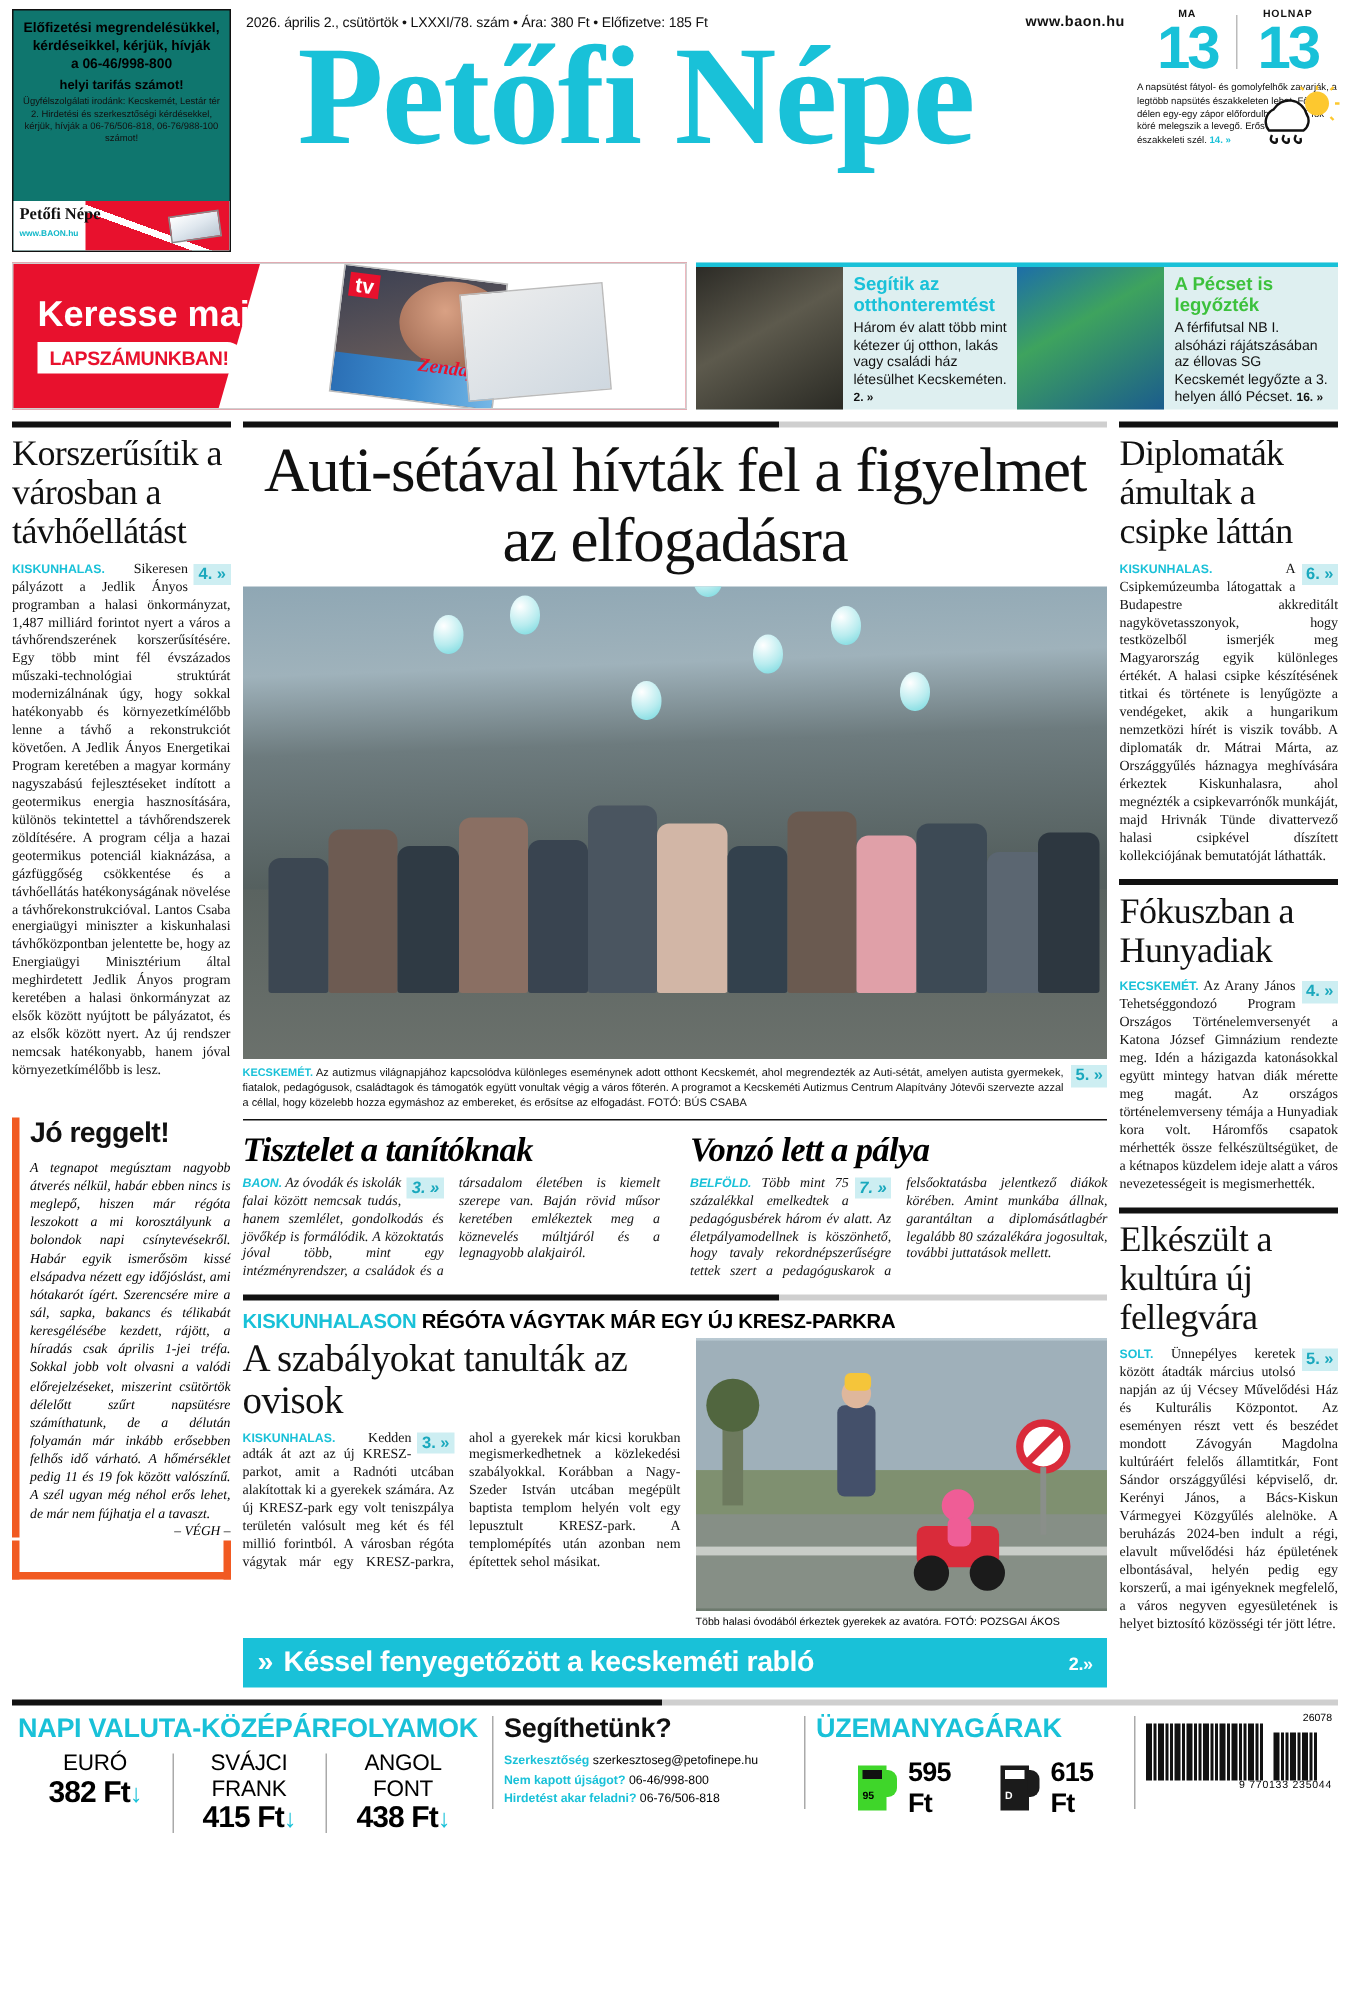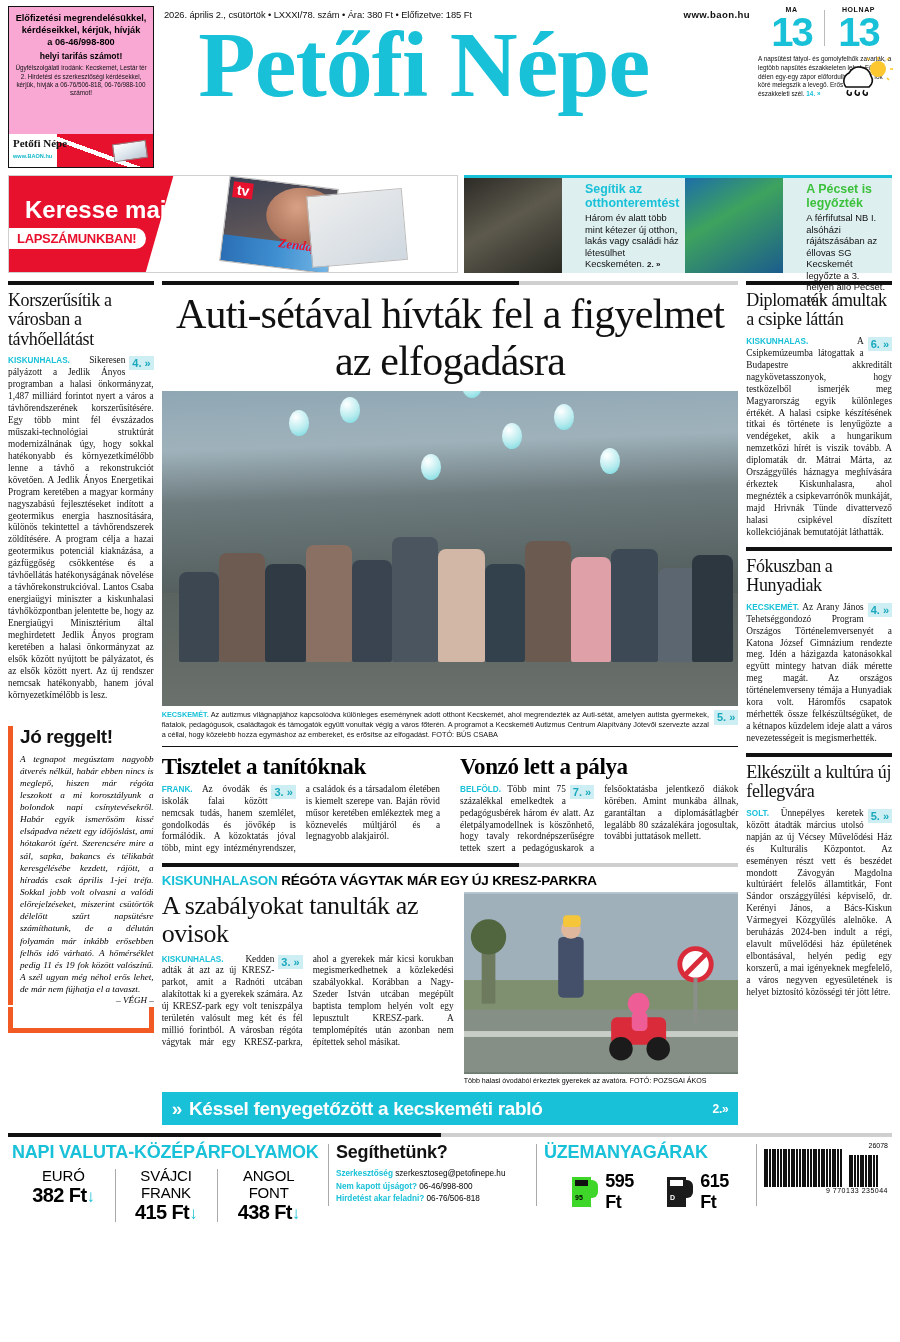--- a/index.html
+++ b/index.html
@@ -9,21 +9,21 @@
     font-family: "Liberation Serif", serif;
     overflow: hidden;
     position: relative;
   }
   .page { width: 900px; height: 1342px; padding: 6px 8px 4px 8px; position: relative; }
 
   
   .masthead { display: flex; height: 162px; }
   .sub-promo {
     width: 146px; border: 1px solid #111; position: relative;
-    display: flex; flex-direction: column; background: #f9a8d4;
+    display: flex; flex-direction: column; background: #0f766e;
   }
   .sub-promo .sp-text { padding: 6px 4px 2px 4px; text-align: center; flex: 1; }
   .sp-l1 { font-family: "Liberation Sans", sans-serif; font-weight: bold; font-size: 9.2px; line-height: 1.28; color: #000; }
   .sp-l2 { font-family: "Liberation Sans", sans-serif; font-weight: bold; font-size: 8.6px; line-height: 1.3; margin-top: 3px; }
   .sp-l3 { font-family: "Liberation Sans", sans-serif; font-size: 6.3px; line-height: 1.32; margin-top: 2px; color: #111; }
   .sp-foot { height: 33px; background: #fff; position: relative; overflow: hidden; border-top: 0; }
   .sp-foot .redwedge {
     position: absolute; right: 0; top: 0; width: 96px; height: 33px;
     background: linear-gradient(200deg, #e8112d 0%, #e8112d 55%, #fff 55%, #fff 62%, #e8112d 62%);
   }
@@ -61,60 +61,60 @@
   
   .promo-strip { display: flex; gap: 6px; margin-top: 7px; height: 98px; }
   .promo-red {
     width: 450px; background: #e8112d; position: relative; overflow: hidden;
     border: 1px solid #d0d0d0;
   }
   .promo-red .slash { position: absolute; left: 150px; top: -20px; width: 330px; height: 140px;
     background: #fff; transform: skewX(-16deg); }
   .promo-red .kt { position: absolute; left: 16px; top: 20px; color: #fff;
     font-family: "Liberation Sans", sans-serif; font-weight: bold; font-size: 24px; }
-  .promo-red .lsz { position: absolute; left: 0; top: 52px; background: #fff; color: #e8112d;
+  .promo-red .lsz { position: absolute; left: 16px; top: 52px; background: #fff; color: #e8112d;
     font-family: "Liberation Sans", sans-serif; font-weight: bold; font-size: 13px;
     padding: 3px 10px 3px 8px; border-radius: 0 12px 12px 0; letter-spacing: -0.3px; }
   .tvmag { position: absolute; left: 215px; top: 6px; width: 110px; height: 86px; transform: rotate(7deg);
     background: linear-gradient(160deg,#3a3f52,#7f6a5e); border: 1px solid #bbb; overflow: hidden; }
   .tvmag .tvlogo { position: absolute; left: 4px; top: 4px; background: #e8112d; color: #fff;
     font-family: "Liberation Sans", sans-serif; font-weight: bold; font-size: 14px; padding: 0 4px; }
   .tvmag .face { position: absolute; right: -6px; top: 2px; width: 74px; height: 58px; border-radius: 50%;
     background: radial-gradient(circle at 40% 35%, #d9a184, #8a5540); }
   .tvmag .nm { position: absolute; right: 6px; bottom: 16px; color: #e8112d;
     font-family: "Liberation Serif", serif; font-style: italic; font-weight: bold; font-size: 13px; }
   .tvmag .strip2 { position: absolute; left: 0; bottom: 0; width: 100%; height: 26px;
     background: linear-gradient(90deg,#2b6fb5,#3e8ed0,#75b7e6); }
   .mag2 { position: absolute; left: 300px; top: 16px; width: 96px; height: 72px; transform: rotate(-5deg);
     background: linear-gradient(150deg,#eee,#cfd8e0); border: 1px solid #bbb; }
 
   .promo-teal { flex: 1; display: flex; background: #deeff0; border-top: 3px solid #19c1d8; }
   .pt-block { display: flex; flex: 1; }
-  .pt-txt { padding: 5px 6px 4px 7px; margin-left: 16px; }
+  .pt-txt { padding: 5px 6px 4px 7px; }
   .pt-title { font-family: "Liberation Sans", sans-serif; font-weight: bold; font-size: 12.4px; color: #19c1d8; line-height: 1.1; }
   .pt-title.green { color: #3cc13c; }
   .pt-desc { font-family: "Liberation Sans", sans-serif; font-size: 9.4px; line-height: 1.22; color: #111; margin-top: 2px; }
   .pt-desc .pg { font-weight: bold; font-size: 8px; }
   .pt-photo { width: 98px; flex: none; }
   .ph-a { background: linear-gradient(150deg,#2c2b26,#5d5a4d 45%,#2a2a24); }
   .ph-b { background: linear-gradient(150deg,#1d6ea8,#3ea35e 40%,#1b5c8d); }
 
   
   .grid { display: flex; gap: 8px; margin-top: 8px; }
   .col-left { width: 146px; }
   .col-mid { width: 578px; }
   .col-right { width: 146px; }
 
   .rule-thick { height: 4px; background: #111; margin-bottom: 6px; }
   .rule-thick.half { background: linear-gradient(90deg,#111 0 62%, #cfcfcf 62% 100%); }
   .rule-thin { height: 1px; background: #111; margin: 6px 0; }
 
   h2.hd {
     font-family: "Liberation Serif", serif; font-weight: normal;
-    font-size: 18px; line-height: 1.08; color: #111; letter-spacing: -0.4px;
+    font-size: 24px; line-height: 1.08; color: #111; letter-spacing: -0.4px;
   }
   .body-txt {
     font-family: "Liberation Serif", serif; font-size: 9.3px; line-height: 1.285;
     text-align: justify; color: #111; margin-top: 6px; hyphens: auto;
   }
   .dateline { font-family: "Liberation Sans", sans-serif; font-weight: bold; font-size: 8.2px; color: #19c1d8; }
   .pgref {
     display: inline-block; background: #cdeef2; color: #19a8bd; font-family: "Liberation Sans", sans-serif;
     font-weight: bold; font-size: 11px; padding: 0 3px; float: right; margin: 1px 0 0 4px;
   }
@@ -145,21 +145,21 @@
   .balloon { position: absolute; width: 20px; height: 26px; border-radius: 50% 50% 48% 48%;
     background: radial-gradient(circle at 34% 28%, #ffffff, #b9ecef 55%, #6fd7dd); }
   .figure { position: absolute; bottom: 0; border-radius: 8px 8px 2px 2px; }
   .cap {
     font-family: "Liberation Sans", sans-serif; font-size: 7.3px; line-height: 1.35;
     color: #111; margin-top: 4px; text-align: justify;
   }
   .cap .dl { color: #19c1d8; font-weight: bold; }
   .cap .pgs { color: #19a8bd; font-weight: bold; font-size: 11px; background: #cdeef2; padding: 0 3px; }
 
-  .two-art { display: flex; gap: 20px; margin-top: 8px; }
+  .two-art { display: flex; gap: 20px; margin-top: 8px; font-style: italic; }
   .two-art > div { flex: 1; }
   .art-hd { font-family: "Liberation Serif", serif; font-size: 23px; line-height: 1.05; letter-spacing: -0.4px; }
   .cols2 { column-count: 2; column-gap: 10px; margin-top: 5px; }
 
   .kicker {
     font-family: "Liberation Sans", sans-serif; font-weight: bold; font-size: 13.5px;
     letter-spacing: -0.2px; margin-top: 2px;
   }
   .kicker .tealw { color: #19c1d8; }
 
@@ -372,21 +372,21 @@
         <span>Az autizmus világnapjához kapcsolódva különleges eseménynek adott otthont Kecskemét, ahol megrendezték az Auti-sétát, amelyen autista gyermekek, fiatalok, pedagógusok, családtagok és támogatók együtt vonultak végig a város főterén. A programot a Kecskeméti Autizmus Centrum Alapítvány Jótevői szervezte azzal a céllal, hogy közelebb hozza egymáshoz az embereket, és erősítse az elfogadást. FOTÓ: BÚS CSABA</span>
       </div>
 
       <div class="rule-thin"></div>
 
       <div class="two-art">
         <div>
           <h3 class="art-hd">Tisztelet a tanítóknak</h3>
           <div class="body-txt cols2">
             <span class="pgref">3. »</span>
-            <span class="dateline">FRANK.</span>
+            <span class="dateline">BAON.</span>
             <span>Az óvodák és iskolák falai között nemcsak tudás, hanem szemlélet, gondolkodás és jövőkép is formálódik. A közoktatás jóval több, mint egy intézményrendszer, a családok és a társadalom életében is kiemelt szerepe van. Baján rövid műsor keretében emlékeztek meg a köznevelés múltjáról és a legnagyobb alakjairól.</span>
           </div>
         </div>
         <div>
           <h3 class="art-hd">Vonzó lett a pálya</h3>
           <div class="body-txt cols2">
             <span class="pgref">7. »</span>
             <span class="dateline">BELFÖLD.</span>
             <span>Több mint 75 százalékkal emelkedtek a pedagógusbérek három év alatt. Az életpályamodellnek is köszönhető, hogy tavaly rekordnépszerűségre tettek szert a pedagóguskarok a felsőoktatásba jelentkező diákok körében. Amint munkába állnak, garantáltan a diplomásátlagbér legalább 80 százalékára jogosultak, további juttatások mellett.</span>
           </div>

